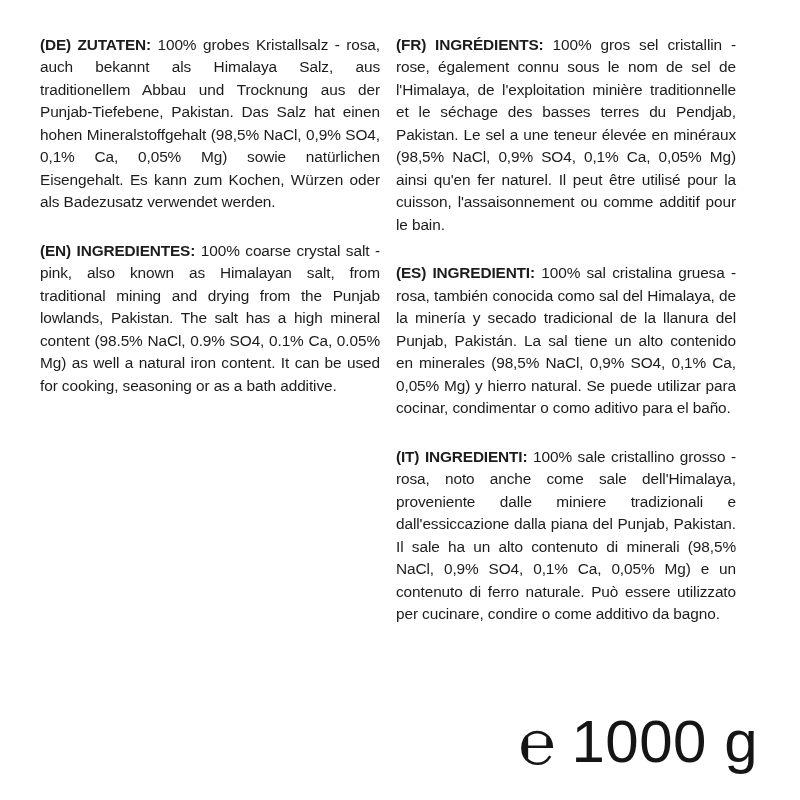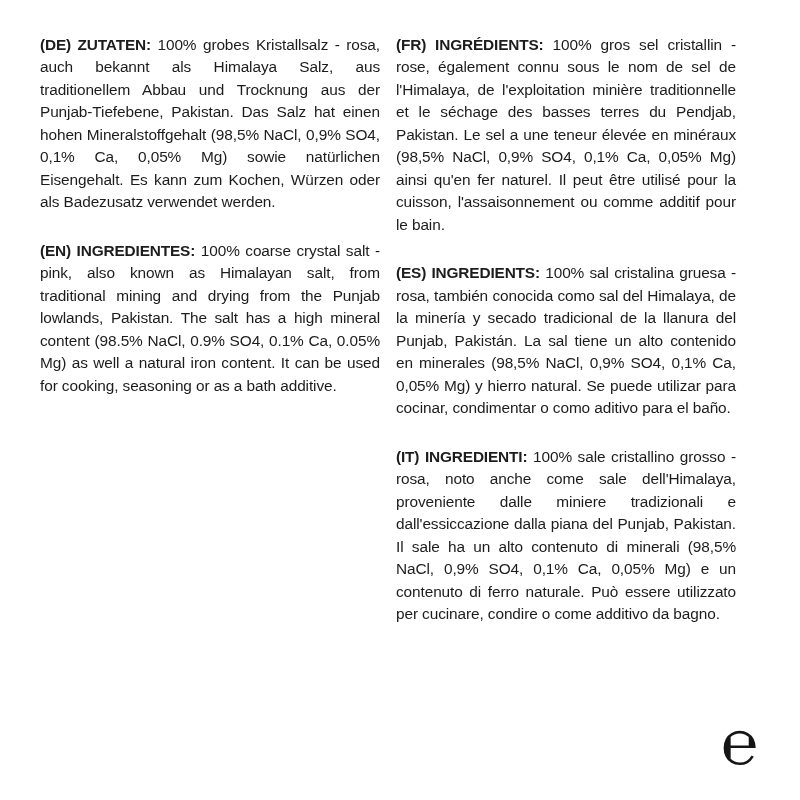--- a/index.html
+++ b/index.html
@@ -102,28 +102,29 @@
 
     </div>
 
     <div class="column">
 
       <p class="lang-block">
         <span class="lang-heading">(FR) INGRÉDIENTS:</span><span> 100% gros sel cristallin - rose, également connu sous le nom de sel de l'Himalaya, de l'exploitation minière traditionnelle et le séchage des basses terres du Pendjab, Pakistan. Le sel a une teneur élevée en minéraux (98,5% NaCl, 0,9% SO4, 0,1% Ca, 0,05% Mg) ainsi qu'en fer naturel. Il peut être utilisé pour la cuisson, l'assaisonnement ou comme additif pour le bain.</span>
       </p>
 
       <p class="lang-block">
-        <span class="lang-heading">(ES) INGREDIENTS:</span><span> 100% sal cristalina gruesa - rosa, también conocida como sal del Himalaya, de la minería y secado tradicional de la llanura del Punjab, Pakistán. La sal tiene un alto contenido en minerales (98,5% NaCl, 0,9% SO4, 0,1% Ca, 0,05% Mg) y hierro natural. Se puede utilizar para cocinar, condimentar o como aditivo para el baño.</span>
+        <span class="lang-heading">(ES) INGREDIENTI:</span><span> 100% sal cristalina gruesa - rosa, también conocida como sal del Himalaya, de la minería y secado tradicional de la llanura del Punjab, Pakistán. La sal tiene un alto contenido en minerales (98,5% NaCl, 0,9% SO4, 0,1% Ca, 0,05% Mg) y hierro natural. Se puede utilizar para cocinar, condimentar o como aditivo para el baño.</span>
       </p>
 
       <p class="lang-block">
         <span class="lang-heading">(IT) INGREDIENTI:</span><span> 100% sale cristallino grosso - rosa, noto anche come sale dell'Himalaya, proveniente dalle miniere tradizionali e dall'essiccazione dalla piana del Punjab, Pakistan. Il sale ha un alto contenuto di minerali (98,5% NaCl, 0,9% SO4, 0,1% Ca, 0,05% Mg) e un contenuto di ferro naturale. Può essere utilizzato per cucinare, condire o come additivo da bagno.</span>
       </p>
 
     </div>
 
   </div>
 
   <div class="weight-mark">
     <span class="estimated-sign">℮</span>
+    <span class="weight-value">1000 g</span>
   </div>
 
 </div>
 
 </body></html>

